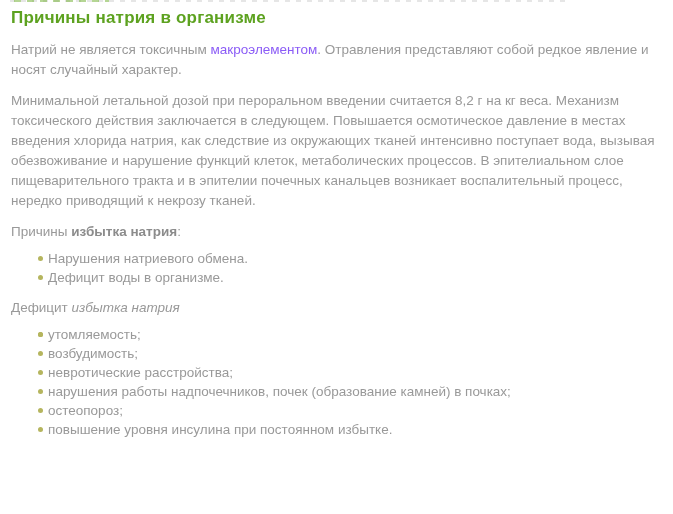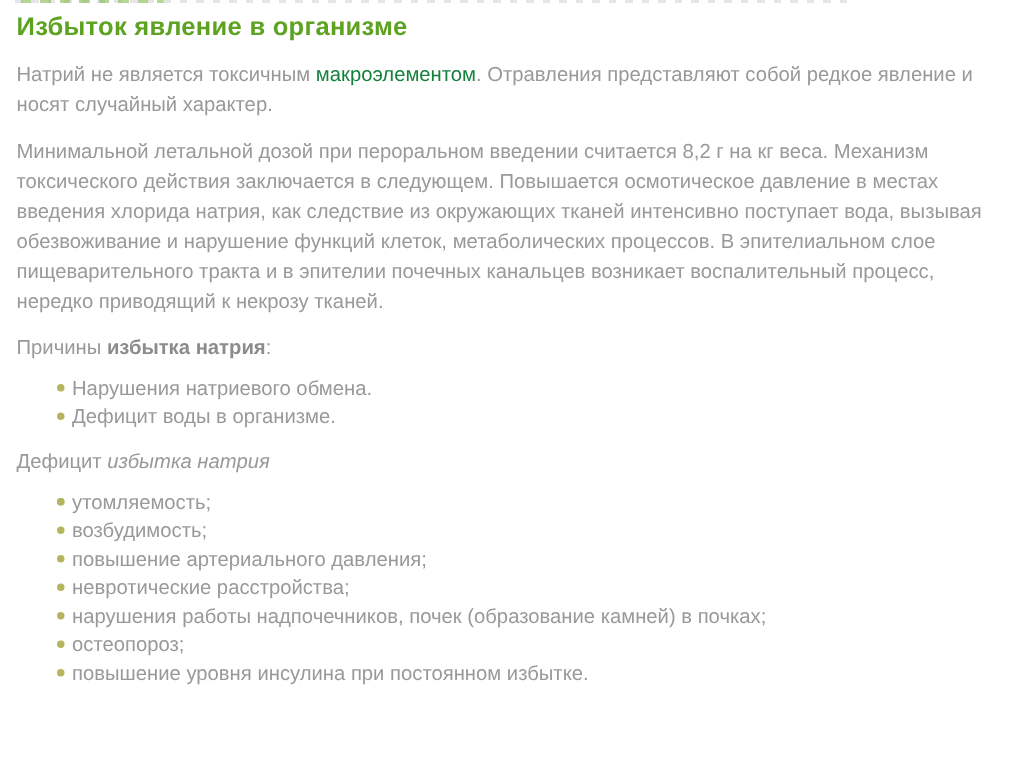--- a/index.html
+++ b/index.html
@@ -37,21 +37,21 @@
     color: #5da220;
     margin: 2px 0 13px 0;
     letter-spacing: 0.2px;
   }
   p.body-par {
     font-size: 13.5px;
     line-height: 20px;
     margin: 0 0 11px 0;
   }
   a.inline-link {
-    color: #15803d;
+    color: #8b5cf6;
     text-decoration: none;
     cursor: pointer;
   }
   p.section-label {
     font-size: 13.5px;
     line-height: 20px;
     margin: 0;
   }
   p.section-label b { font-weight: bold; color: #8c8c8c; }
   p.section-label i { font-style: italic; }
@@ -77,21 +77,21 @@
 </style>
 </head>
 <body>
 
 <div class="top-artifact">
   <span class="green-dash"></span>
 </div>
 
 <div class="article">
 
-  <h1 class="page-title">Избыток явление в организме</h1>
+  <h1 class="page-title">Причины натрия в организме</h1>
 
   <p class="body-par"><span>Натрий не является токсичным </span><a class="inline-link">макроэлементом</a><span>. Отравления представляют собой редкое явление и носят случайный характер.</span></p>
 
   <p class="body-par">Минимальной летальной дозой при пероральном введении считается 8,2 г на кг веса. Механизм токсического действия заключается в следующем. Повышается осмотическое давление в местах введения хлорида натрия, как следствие из окружающих тканей интенсивно поступает вода, вызывая обезвоживание и нарушение функций клеток, метаболических процессов. В эпителиальном слое пищеварительного тракта и в эпителии почечных канальцев возникает воспалительный процесс, нередко приводящий к некрозу тканей.</p>
 
   <p class="section-label"><span>Причины </span><b>избытка натрия</b><span>:</span></p>
 
   <ul class="dot-list">
     <li>
       <span class="bullet"></span>
@@ -112,24 +112,20 @@
     <li>
       <span class="bullet"></span>
       <span>утомляемость;</span>
     </li>
     <li>
       <span class="bullet"></span>
       <span>возбудимость;</span>
     </li>
     <li>
       <span class="bullet"></span>
-      <span>повышение артериального давления;</span>
-    </li>
-    <li>
-      <span class="bullet"></span>
       <span>невротические расстройства;</span>
     </li>
     <li>
       <span class="bullet"></span>
       <span>нарушения работы надпочечников, почек (образование камней) в почках;</span>
     </li>
     <li>
       <span class="bullet"></span>
       <span>остеопороз;</span>
     </li>

